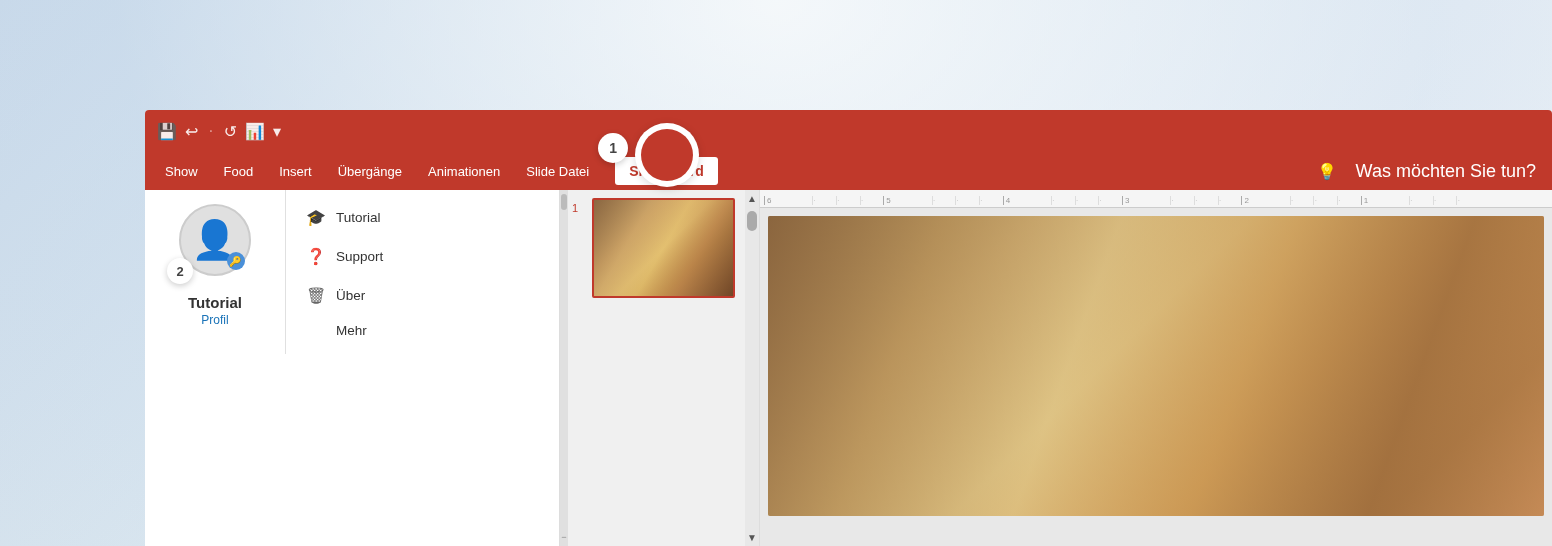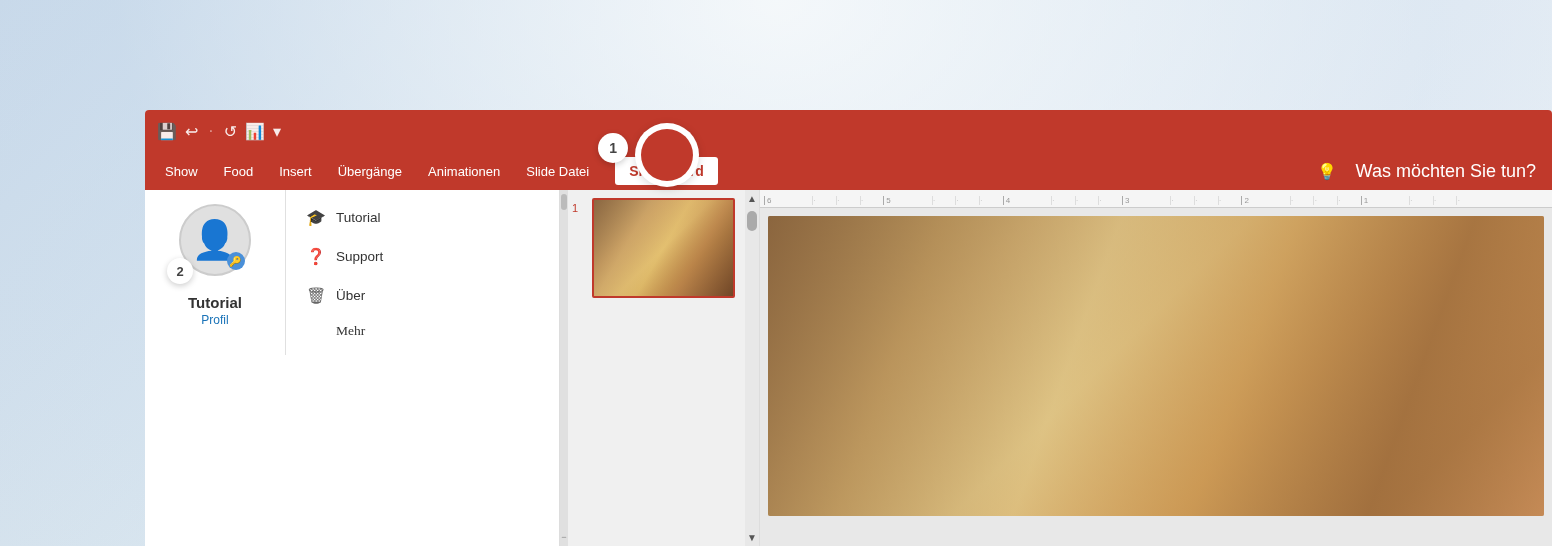--- a/index.html
+++ b/index.html
@@ -232,21 +232,20 @@
       color: #666;
       width: 20px;
       text-align: center;
     }
 
     .mehr-item {
       padding: 8px 20px 8px 50px;
       font-size: 13.5px;
       color: #333;
       cursor: pointer;
-      font-family: Liberation Serif, serif;
     }
 
     
     .slide-panel {
       width: 200px;
       background: #f0f0f0;
       border-right: 1px solid #ddd;
       flex-shrink: 0;
       position: relative;
       overflow: hidden;

